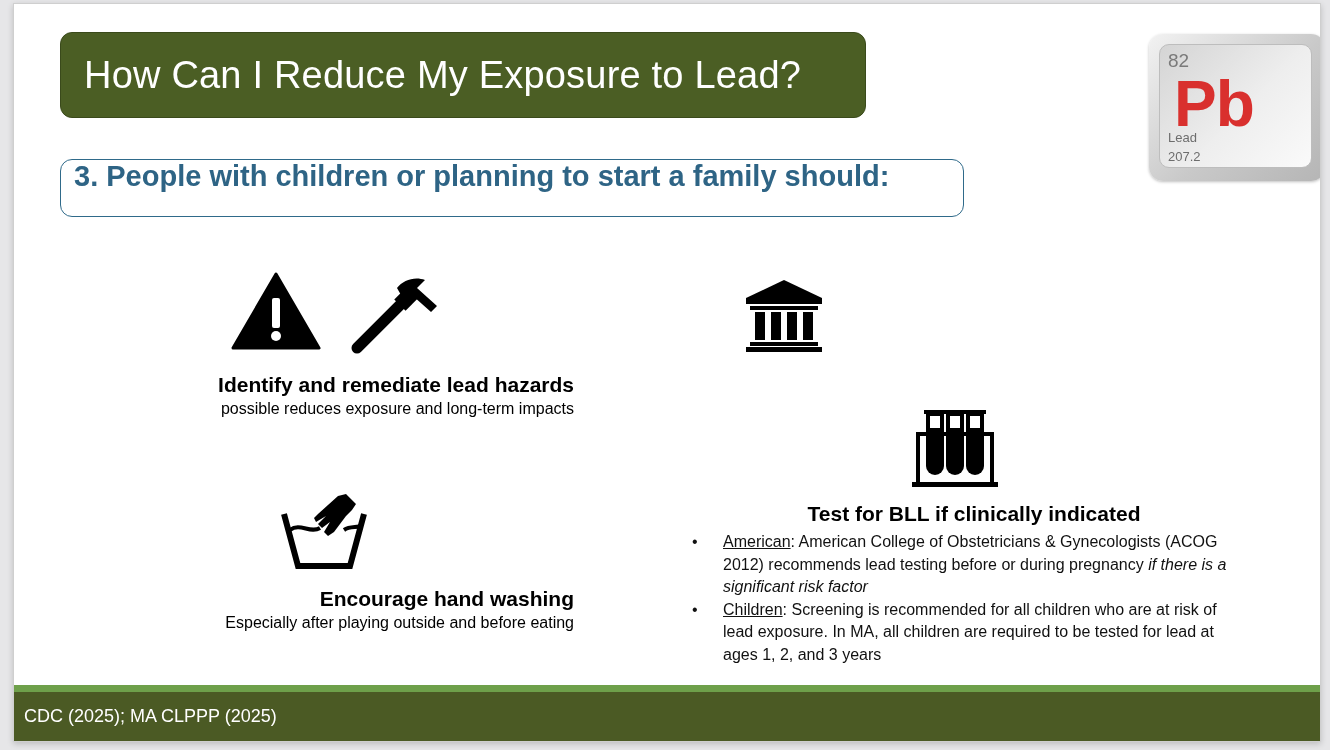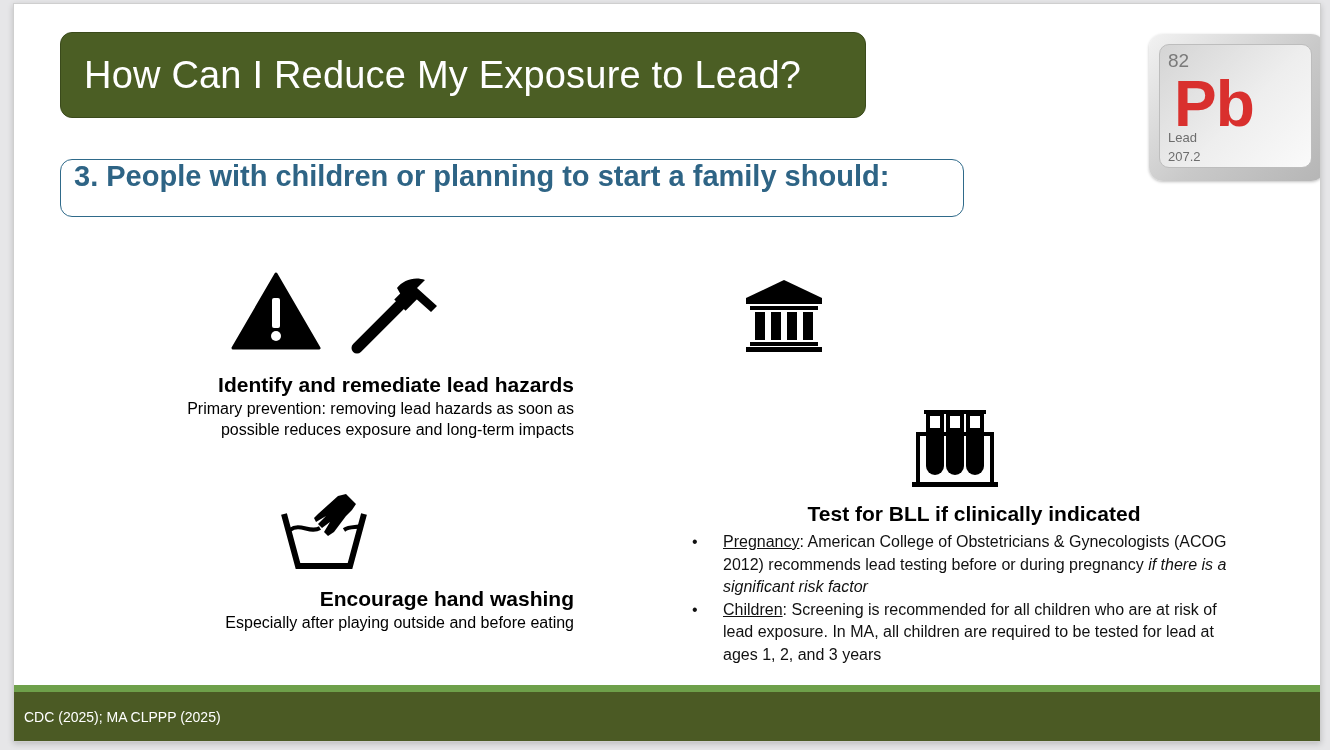--- a/index.html
+++ b/index.html
@@ -76,21 +76,21 @@
     .bullets li { position: relative; padding-left: 33px; font-size: 16px; line-height: 22.5px; color: #111; }
     .bullets li::before { content: "\2022"; position: absolute; left: 2px; top: 0; }
     .u { text-decoration: underline; }
 
     .footer-stripe { position: absolute; left: 0; top: 681px; width: 100%; height: 7px; background: #6ea04a; }
     .footer {
       position: absolute; left: 0; top: 688px; width: 100%; height: 49px;
       background: #4b5a24;
       display: flex; align-items: center; padding-left: 10px; box-sizing: border-box;
     }
-    .footer span { color: #ffffff; font-size: 14px; }
+    .footer span { color: #ffffff; font-size: 18px; }
   </style>
 </head>
 <body>
 
 <div class="slide">
 
   <div class="title-box">
     <span>How Can I Reduce My Exposure to Lead?</span>
   </div>
 
@@ -113,21 +113,20 @@
     <circle cx="45" cy="64" r="5" fill="#fff"></circle>
   </svg>
   <svg class="icon" style="left:337px;top:270px" width="92" height="82" viewBox="0 0 92 82">
     <path d="M6 74 L56 24" stroke="#000" stroke-width="11" stroke-linecap="round"></path>
     <path d="M46 14 C52 6 64 2 74 6 L66 14 L86 32 L80 38 L62 22 L54 28 Z" fill="#000"></path>
     <rect x="48" y="14" width="16" height="20" transform="rotate(45 56 24)" fill="#000"></rect>
   </svg>
 
   <div class="center-text" style="left:60px;top:368px;width:500px">
     <div class="head">Identify and remediate lead hazards</div>
-    <div class="body">Primary prevention: removing lead hazards as soon as</div>
     <div class="body">possible reduces exposure and long-term impacts</div>
   </div>
 
   <svg class="icon" style="left:266px;top:488px" width="90" height="78" viewBox="0 0 90 78">
     <path d="M4 22 L18 74 L70 74 L84 22" fill="none" stroke="#000" stroke-width="6" stroke-linejoin="miter"></path>
     <path d="M10 38 C20 30 30 42 40 36" fill="none" stroke="#000" stroke-width="4"></path>
     <path d="M64 38 C70 34 76 36 82 34" fill="none" stroke="#000" stroke-width="4"></path>
     <path d="M38 22 L58 4 L66 2 L76 12 L72 18 L66 24 L54 40 L48 44 L44 40 L50 30 L42 36 L38 32 L46 24 L36 30 L34 26 Z" fill="#000"></path>
   </svg>
 
@@ -166,21 +165,21 @@
     <g fill="#fff">
       <rect x="20" y="8" width="10" height="12"></rect>
       <rect x="40" y="8" width="10" height="12"></rect>
       <rect x="60" y="8" width="10" height="12"></rect>
     </g>
   </svg>
 
   <div class="test-head head">Test for BLL if clinically indicated</div>
 
   <ul class="bullets">
-    <li><span class="u">Pregnancy</span><span>: American College of Obstetricians &amp; Gynecologists (ACOG 2012) recommends lead testing before or during pregnancy </span><em>if there is a significant risk factor</em></li>
+    <li><span class="u">American</span><span>: American College of Obstetricians &amp; Gynecologists (ACOG 2012) recommends lead testing before or during pregnancy </span><em>if there is a significant risk factor</em></li>
     <li><span class="u">Children</span><span>: Screening is recommended for all children who are at risk of lead exposure. In MA, all children are required to be tested for lead at ages 1, 2, and 3 years</span></li>
   </ul>
 
   <div class="footer-stripe"></div>
   <div class="footer">
     <span>CDC (2025); MA CLPPP (2025)</span>
   </div>
 </div>
 
 </body></html>

